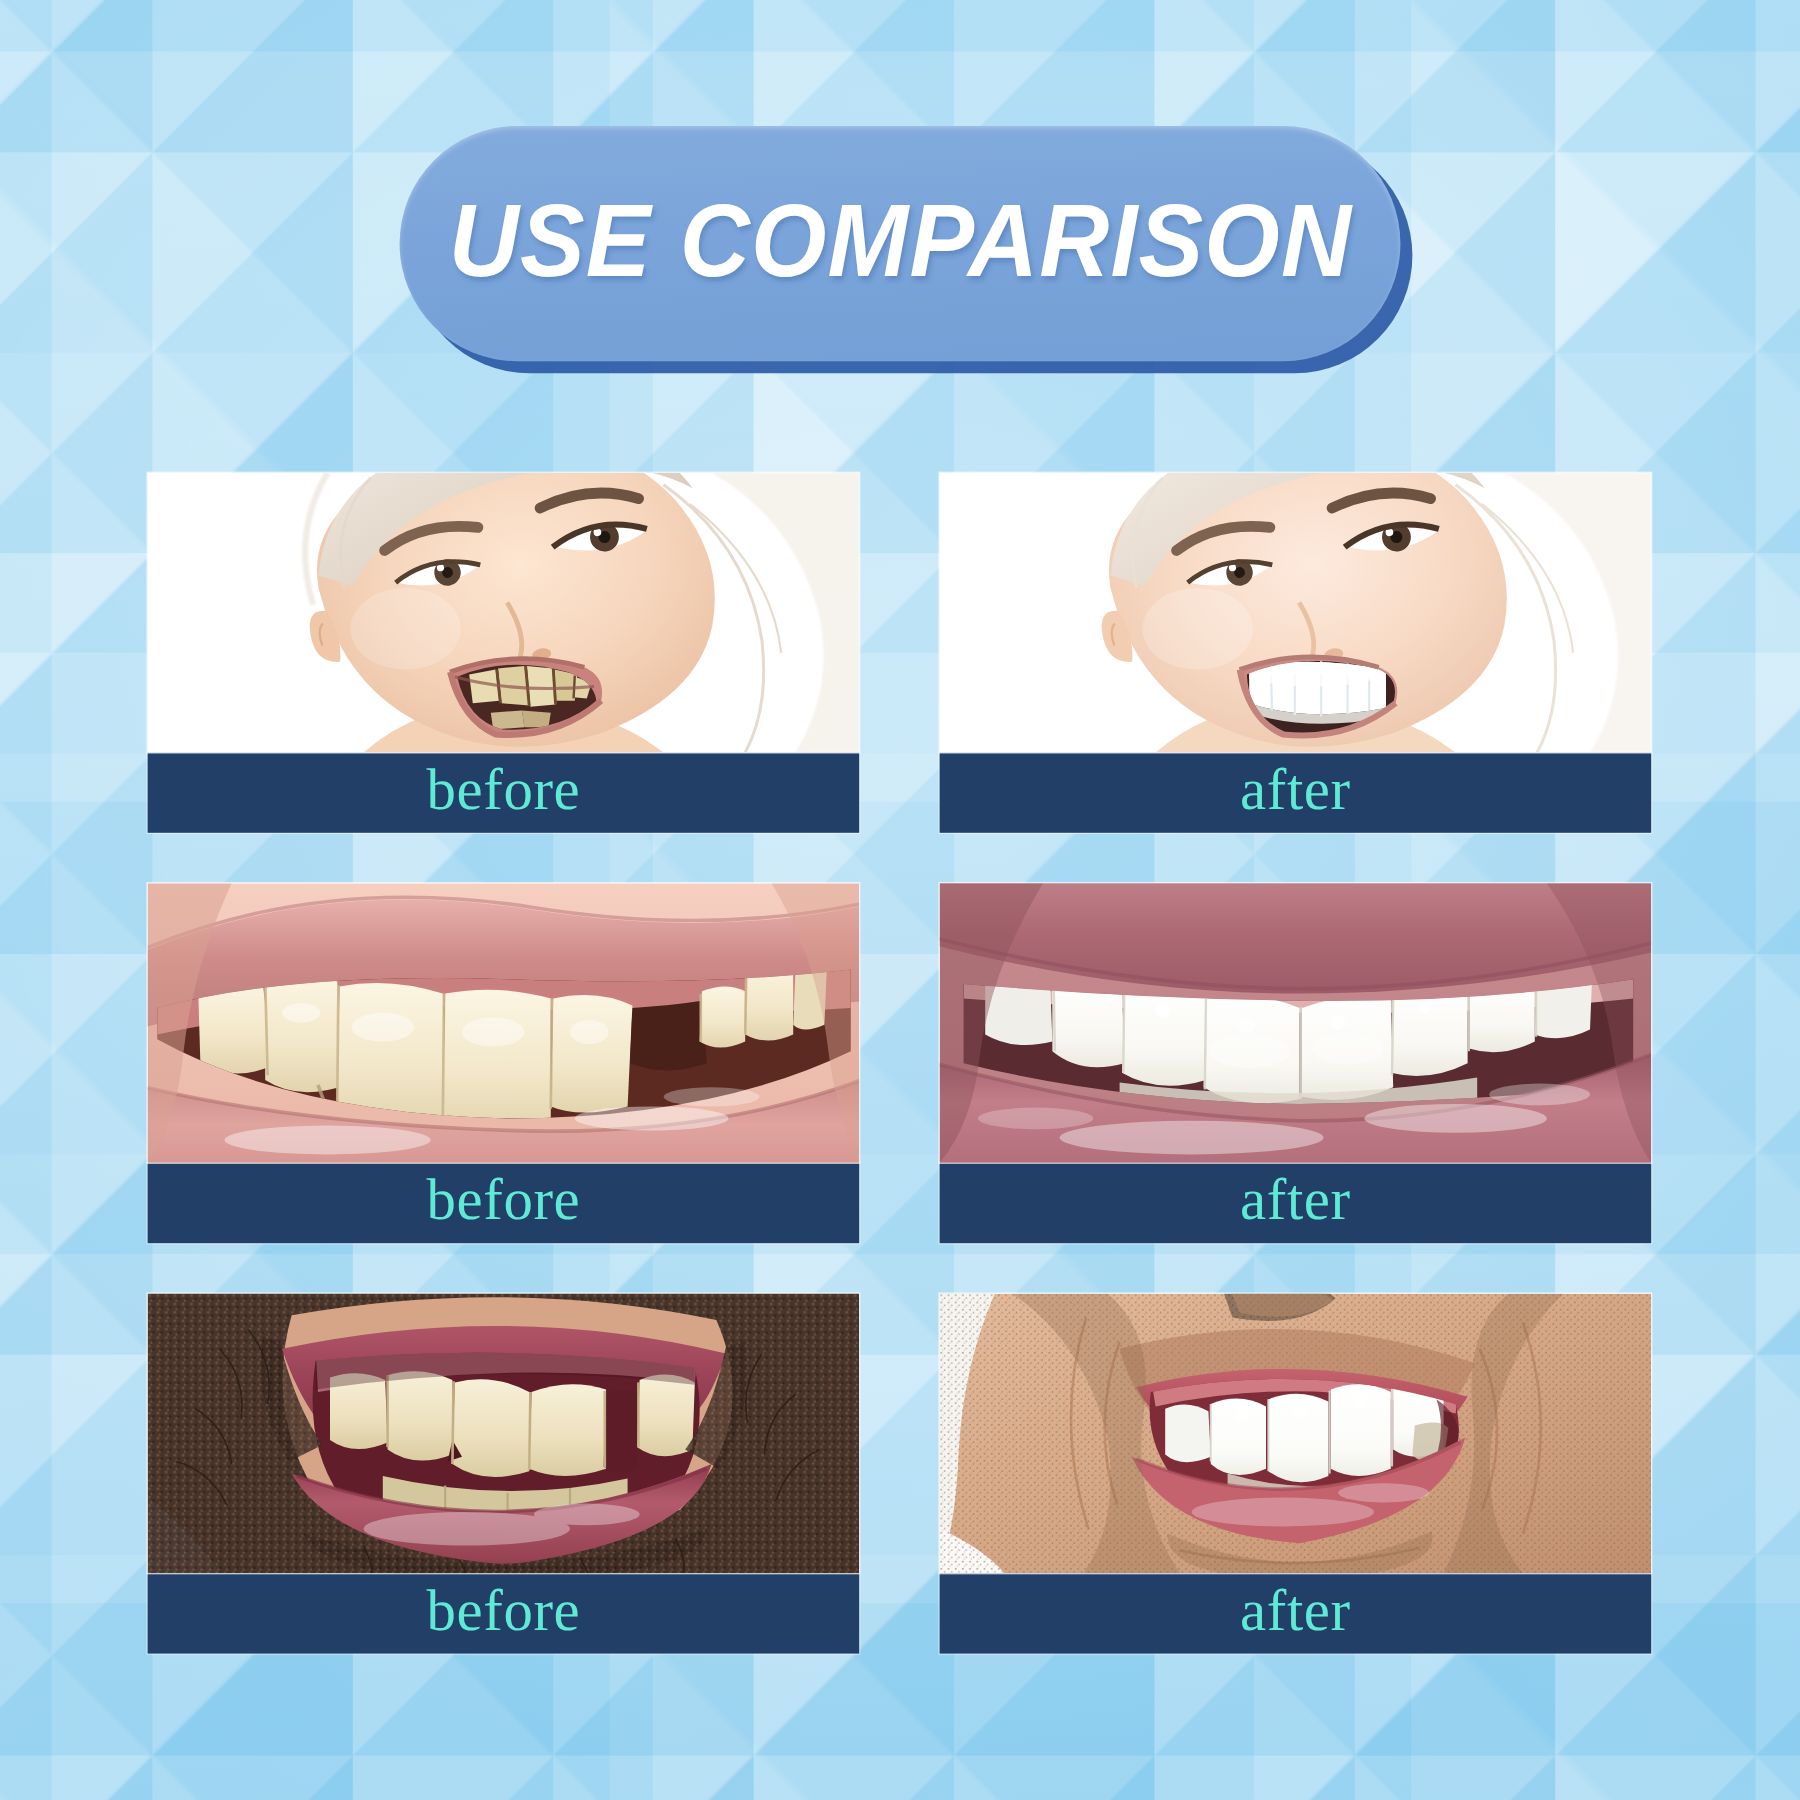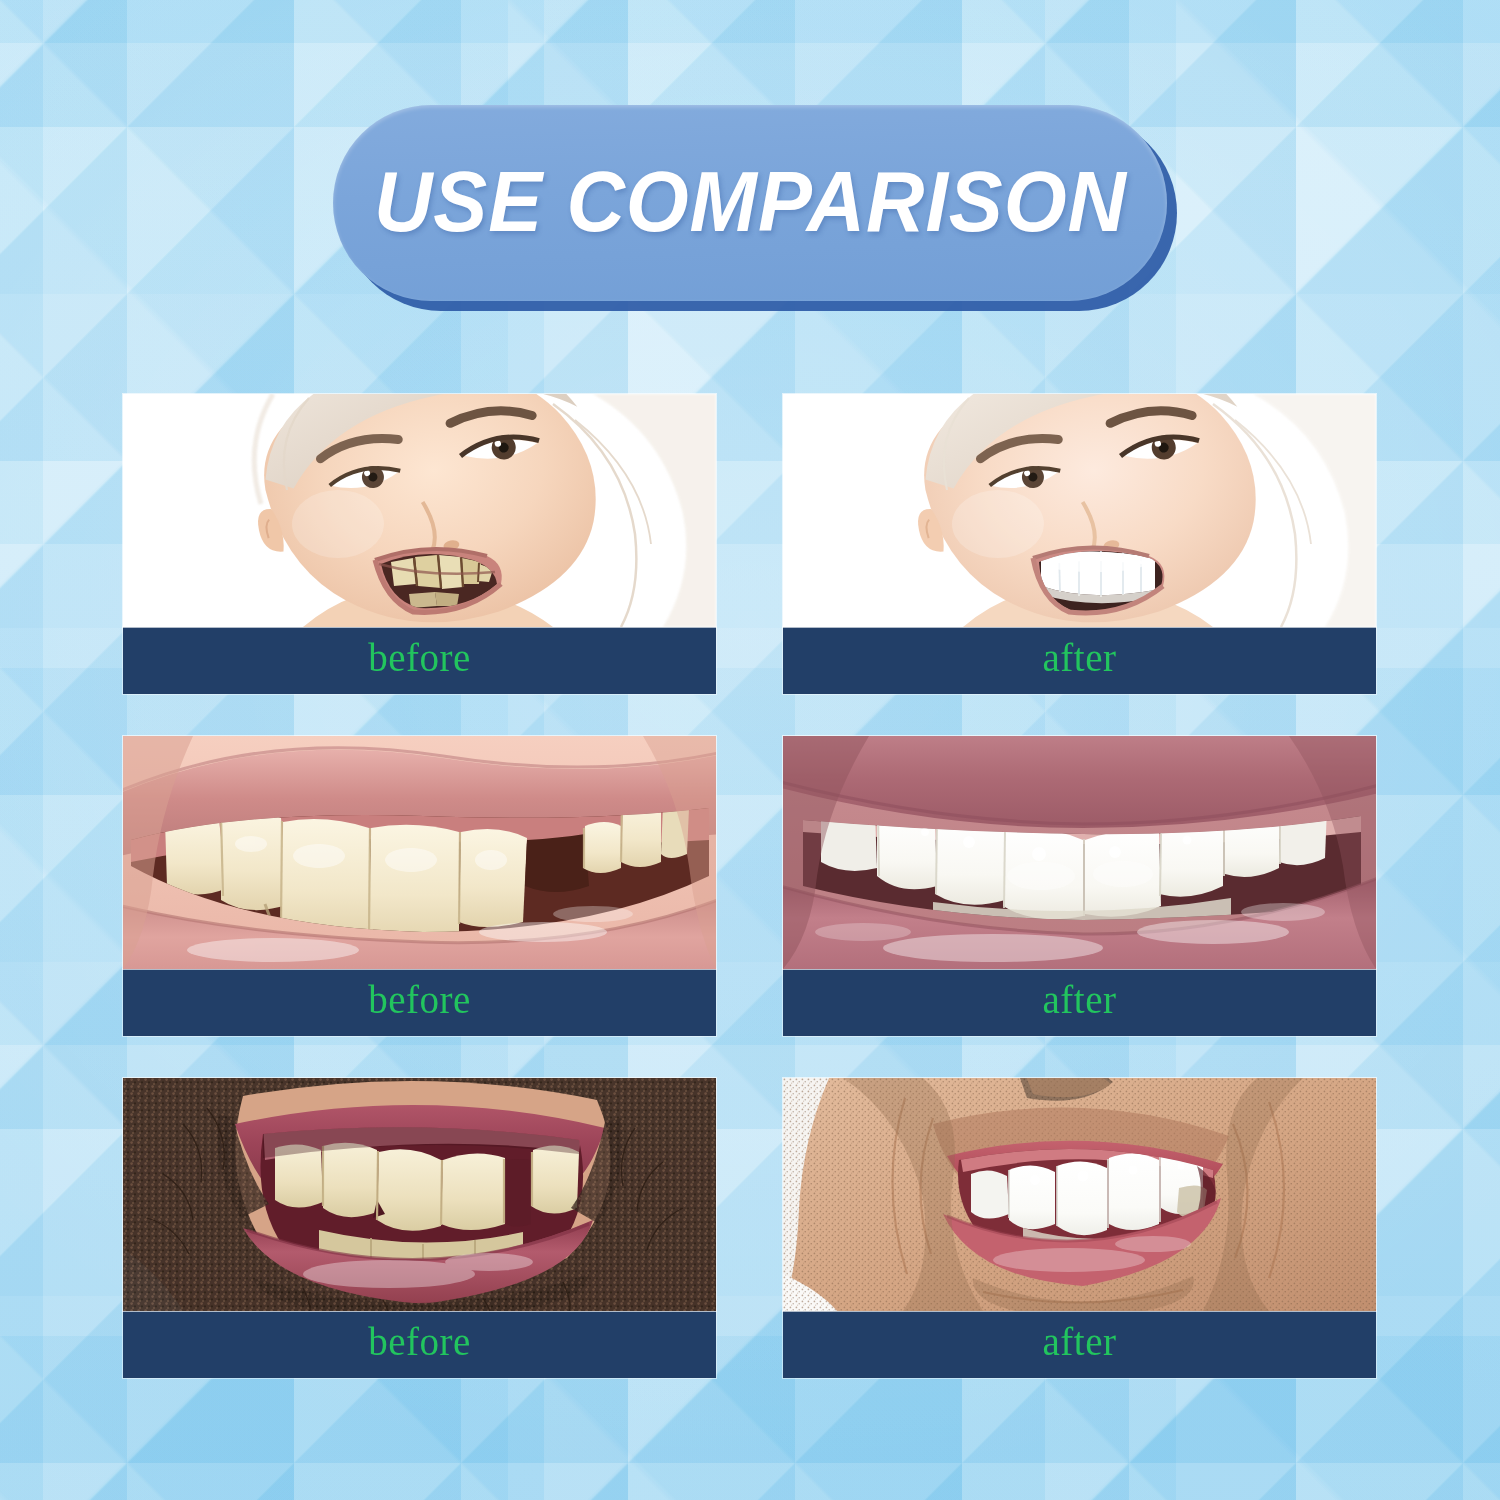--- a/index.html
+++ b/index.html
@@ -125,26 +125,26 @@
     height: 233px;
     overflow: hidden;
     background: #ffffff;
     box-shadow: 0 0 0 1px rgba(255,255,255,.65);
   }
   .photo svg { display: block; width: 593px; height: 233px; }
 
   .caption {
     height: 67px;
     background: #223f68;
-    color: #22c55e;
+    color: #5eead4;
     display: flex;
     align-items: center;
     justify-content: center;
     font-family: "Liberation Serif", serif;
-    font-size: 39px;
+    font-size: 49px;
     line-height: 1;
     letter-spacing: .5px;
     box-shadow: 0 0 0 1px rgba(255,255,255,.45);
   }
   .caption span { display: block; padding-bottom: 6px; }
 </style>
 </head>
 <body>
 
 <div id="stage">

